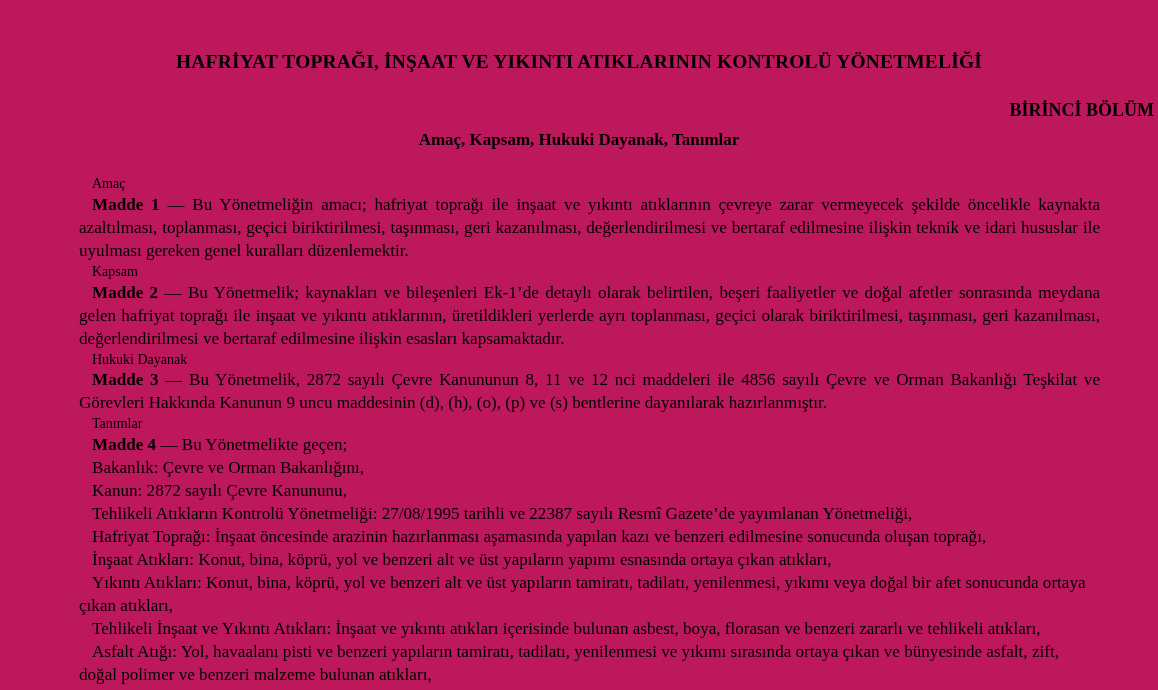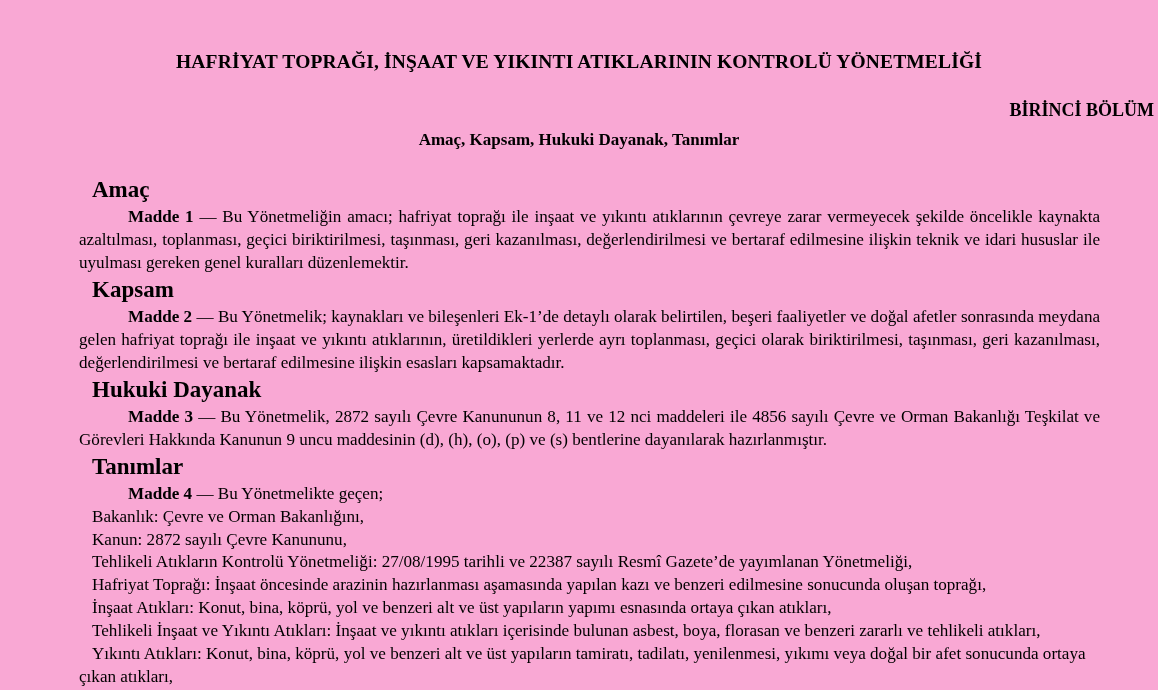--- a/index.html
+++ b/index.html
@@ -11,21 +11,21 @@
     width: 1158px;
     height: 690px;
     overflow: hidden;
     font-family: "Liberation Serif", "DejaVu Serif", serif;
     color: #000000;
   }
   .page {
     position: relative;
     width: 1158px;
     height: 690px;
-    background: #f9a8d4;
+    background: #be185d;
     box-sizing: border-box;
     padding: 0;
   }
   .doc-title {
     text-align: center;
     font-weight: bold;
     font-size: 19.5px;
     letter-spacing: 0.15px;
     margin: 0;
     padding-top: 50px;
@@ -61,36 +61,35 @@
     text-align: justify;
     text-indent: 13px;
     hyphens: none;
   }
   p.para.last-flush {
     text-align: left;
     font-family: Liberation Serif, serif;
   }
   p.sub-head {
     margin: 0;
-    font-size: 23px;
+    font-size: 14px;
     line-height: 1.345;
-    font-weight: bold;
+    font-weight: normal;
     text-indent: 13px;
     text-align: left;
   }
   p.defn {
     margin: 0;
     font-size: 17.1px;
     line-height: 1.345;
     text-align: left;
     text-indent: 13px;
   }
   .madde-label {
     font-weight: bold;
-    margin-left: 36px;
   }
   .emdash {
     font-weight: normal;
   }
 </style>
 </head>
 <body>
 
 <div class="page">
 
@@ -114,19 +113,19 @@
 
     <p class="sub-head">Tanımlar</p>
     <p class="para last-flush"><span class="madde-label">Madde 4</span><span class="emdash"> — </span><span>Bu Yönetmelikte geçen;</span></p>
 
     <div>
       <p class="defn">Bakanlık: Çevre ve Orman Bakanlığını,</p>
       <p class="defn">Kanun: 2872 sayılı Çevre Kanununu,</p>
       <p class="defn">Tehlikeli Atıkların Kontrolü Yönetmeliği: 27/08/1995 tarihli ve 22387 sayılı Resmî Gazete’de yayımlanan Yönetmeliği,</p>
       <p class="defn">Hafriyat Toprağı: İnşaat öncesinde arazinin hazırlanması aşamasında yapılan kazı ve benzeri edilmesine sonucunda oluşan toprağı,</p>
       <p class="defn">İnşaat Atıkları: Konut, bina, köprü, yol ve benzeri alt ve üst yapıların yapımı esnasında ortaya çıkan atıkları,</p>
+      <p class="defn">Yıkıntı Atıkları: Konut, bina, köprü, yol ve benzeri alt ve üst yapıların tamiratı, tadilatı, yenilenmesi, yıkımı veya doğal bir afet sonucunda ortaya çıkan atıkları,</p>
       <p class="defn">Tehlikeli İnşaat ve Yıkıntı Atıkları: İnşaat ve yıkıntı atıkları içerisinde bulunan asbest, boya, florasan ve benzeri zararlı ve tehlikeli atıkları,</p>
-      <p class="defn">Yıkıntı Atıkları: Konut, bina, köprü, yol ve benzeri alt ve üst yapıların tamiratı, tadilatı, yenilenmesi, yıkımı veya doğal bir afet sonucunda ortaya çıkan atıkları,</p>
       <p class="defn">Asfalt Atığı: Yol, havaalanı pisti ve benzeri yapıların tamiratı, tadilatı, yenilenmesi ve yıkımı sırasında ortaya çıkan ve bünyesinde asfalt, zift, doğal polimer ve benzeri malzeme bulunan atıkları,</p>
     </div>
 
   </div>
 </div>
 
 </body></html>

